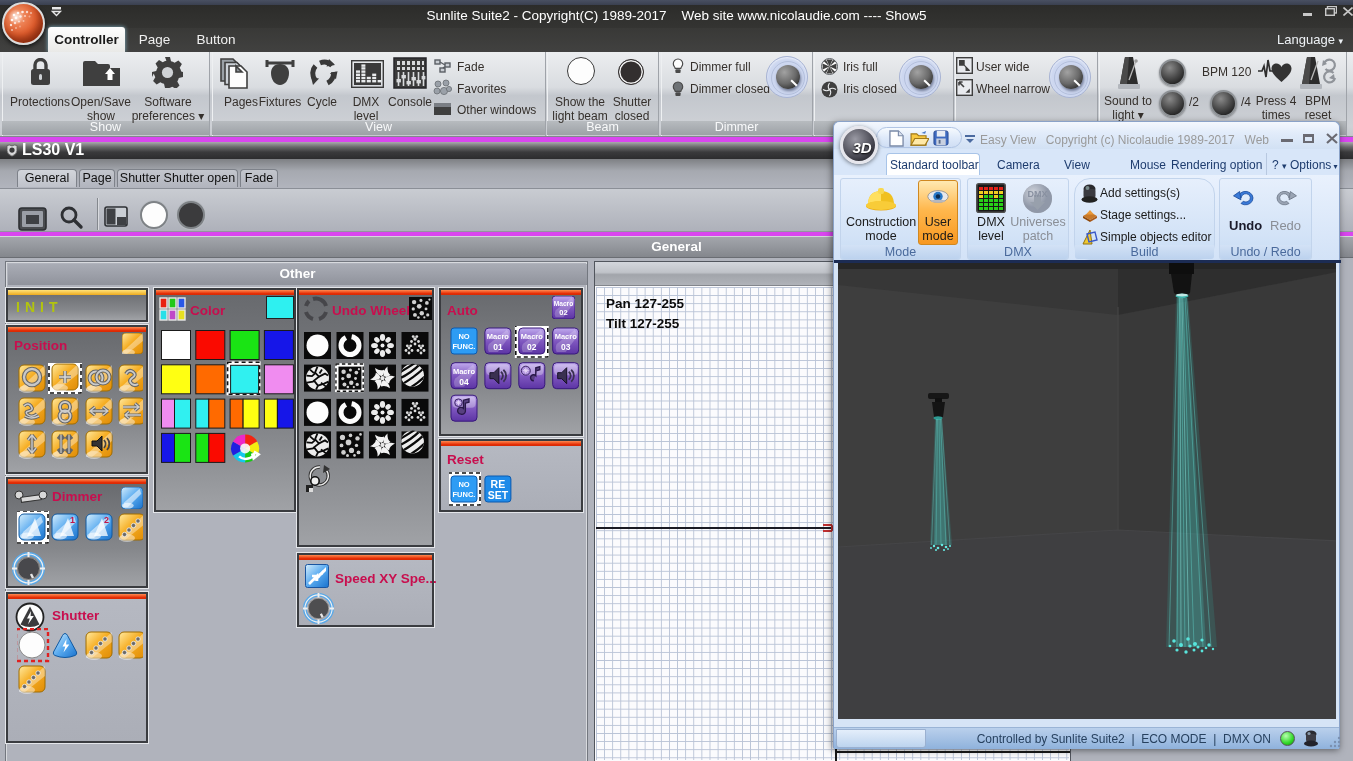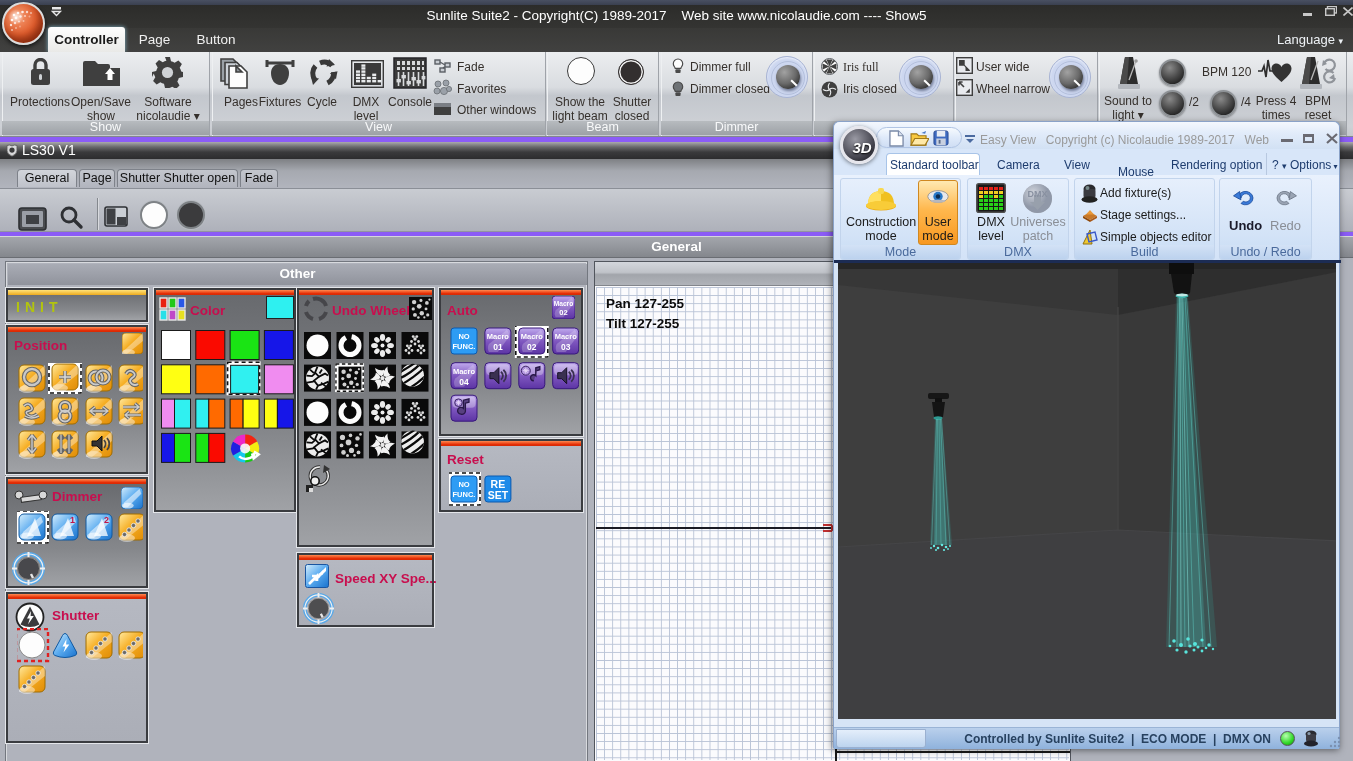--- a/index.html
+++ b/index.html
@@ -1,16 +1,16 @@
 <!DOCTYPE html>
 <html><head><meta charset="utf-8">
 <style>
 * { margin:0; padding:0; box-sizing:border-box; }
 html,body { width:1353px; height:761px; overflow:hidden; font-family:"Liberation Sans", sans-serif; background:#b0b3bc;}
-#app { position:absolute; left:0; top:0; width:1353px; height:761px; background:#8b5cf6; }
+#app { position:absolute; left:0; top:0; width:1353px; height:761px; background:#d946ef; }
 .abs { position:absolute; }
 
 
 #topstrip { left:0; top:0; width:1353px; height:5px; background:linear-gradient(#495062,#3a4050); }
 #titlebar { left:0; top:5px; width:1353px; height:23px; background:linear-gradient(#2c2c2a,#343432); color:#fff; font-size:13.5px; text-align:center; line-height:22px; }
 
 #qat { left:51px; top:7px; width:12px; height:10px; }
 #tabrow { left:0; top:28px; width:1353px; height:24px; background:linear-gradient(#393937,#414140); }
 .mtab { position:absolute; top:29px; height:23px; color:#f0f0f0; font-size:13.5px; text-align:center; line-height:22px; }
 #tab-controller { left:48px; width:77px; background:linear-gradient(#fefefe,#e9e9e7); color:#1a1a1a; font-weight:bold; border-radius:3px 3px 0 0; box-shadow:0 0 4px 0px rgba(150,210,235,.8); top:27px; height:25px; line-height:25px;}
@@ -24,21 +24,21 @@
 .rcap { position:absolute; left:0; bottom:1px; width:100%; height:14px; background:linear-gradient(#b7bbbf,#9da1a6); color:#f8f9fa; font-size:12.5px; text-align:center; line-height:13px; }
 .rlab { position:absolute; font-size:12px; color:#35302c; text-align:center; line-height:13.5px; white-space:pre-line; }
 .rlabL { position:absolute; font-size:12px; color:#35302c; line-height:13px; white-space:nowrap; }
 .knob { position:absolute; width:42px; height:42px; border-radius:50%; background:#cdd7f0; border:1px solid #a8b4d4; box-shadow:inset 0 1px 2px #eef2fa; }
 .knob:before { content:""; position:absolute; left:4px; top:4px; width:32px; height:32px; border-radius:50%; border:1px solid #b4c0dc; }
 .knob:after { content:""; position:absolute; left:9px; top:8px; width:24px; height:24px; border-radius:50%; background:radial-gradient(circle at 35% 30%, #a2a2a2, #6a6a6a 50%, #1e1e1e 92%); box-shadow:1px 2px 3px rgba(20,30,60,.5); }
 .kptr { position:absolute; width:2px; height:8px; background:#fff; z-index:3; transform:rotate(-45deg); }
 .sphere { position:absolute; width:27px; height:27px; border-radius:50%; background:radial-gradient(circle at 38% 30%, #8a8a8a, #4a4a4a 48%, #161616 90%); border:2px solid #8e9296; box-shadow:0 1px 2px rgba(0,0,0,.4); }
 
 
-#ls30title { left:0; top:142px; width:1353px; height:17px; background:linear-gradient(#aaaaac 0%,#68686a 30%,#3a3a3c 60%,#2c2c2e 100%); color:#fff; font-weight:normal; font-size:14px; line-height:16px; }
+#ls30title { left:0; top:142px; width:1353px; height:17px; background:linear-gradient(#aaaaac 0%,#68686a 30%,#3a3a3c 60%,#2c2c2e 100%); color:#fff; font-weight:bold; font-size:16px; line-height:16px; }
 #ls30tabs { left:0; top:159px; width:1353px; height:30px; background:linear-gradient(#7e8084,#a6a9b0 40%,#b2b5be); }
 .ltab { position:absolute; top:169px; height:18px; background:linear-gradient(#c3c6cd,#b2b5be); border:1px solid #7e828a; border-bottom:none; border-radius:4px 4px 0 0; font-size:12.5px; white-space:nowrap; color:#111; text-align:center; line-height:17px; z-index:2;}
 .ltab.act { background:linear-gradient(#d2d5db,#bfc2ca); z-index:3; }
 #ls30toolbar { left:0; top:188px; width:1353px; height:44px; background:linear-gradient(#c9ccd2,#aeb1ba); border-top:1px solid #8b8f97; border-bottom:1px solid #9296a0;}
 #generalbar { left:0; top:236px; width:1353px; height:22px; background:linear-gradient(#a3a6ac,#84878d); border-top:1px solid #d5d7db; border-bottom:1px solid #6a6d73; color:#fff; font-weight:bold; font-size:13.5px; text-align:center; line-height:20px; }
 .circbtn { position:absolute; border-radius:50%; }
 
 
 #otherpanel { left:5px; top:261px; width:583px; height:502px; border:1px solid #73777f; background:#b0b3bc; box-shadow:inset 0 0 0 1px #d8dade; }
 #othertitle { left:2px; top:2px; width:579px; height:21px; background:linear-gradient(#a9acb5,#90939c); color:#fff; font-weight:bold; font-size:13.5px; text-align:center; line-height:20px; position:absolute; }
@@ -59,21 +59,21 @@
 #easyview { left:833px; top:121px; width:507px; height:627px; background:#d6e4f6; border-radius:6px 6px 0 0; box-shadow:-1px 2px 7px rgba(0,0,0,.5); border:1px solid #8aa2c8; border-bottom:none;}
 #evtitle { position:absolute; left:0; top:0; width:100%; height:27px; background:linear-gradient(#f4f8fe,#e2ecfa 40%,#d2e1f4); border-radius:6px 6px 0 0; }
 #evmenu { position:absolute; left:0; top:27px; width:100%; height:26px; background:#d8e6f9; }
 .evtab { position:absolute; font-size:12px; color:#1e3c6e; }
 #evtools { position:absolute; left:0; top:53px; width:100%; height:88px; background:linear-gradient(#e9f1fd,#d2e2f7); }
 .evgrp { position:absolute; top:56px; height:82px; border:1px solid #c2d4ec; border-radius:3px; background:linear-gradient(#e6effc,#d3e3f7 70%,#c8dcf4); }
 .evcap { position:absolute; left:0; bottom:0; width:100%; height:14px; background:linear-gradient(#d3e2f6,#bcd2ee); color:#4a6a9c; font-size:12.5px; text-align:center; line-height:14px; border-radius:0 0 3px 3px;}
 .evlab { position:absolute; font-size:12.5px; color:#1a1a1a; text-align:center; line-height:13.5px; white-space:pre-line; }
 #evview { position:absolute; left:4px; top:141px; width:498px; height:456px; background:#3d3d3d; overflow:hidden; }
 #evstatus { position:absolute; left:0; top:605px; width:100%; height:22px; background:linear-gradient(#bad0ec,#8fb2dc); border-top:1px solid #9ab4d6; }
-.evsmall { font-size:12px; color:#27415f; font-weight:bold;margin-left:32px; }
+.evsmall { font-size:12px; color:#27415f; font-weight:normal;margin-left:32px; }
 .mt1 { font-size:7.5px; font-weight:bold; fill:#fff; text-anchor:middle; }
 .mt2 { font-size:8.5px; font-weight:bold; fill:#fff; text-anchor:middle; }
 </style></head>
 <body>
 <div id="app">
   <div class="abs" id="topstrip"></div>
   <div class="abs" id="titlebar">Sunlite Suite2 - Copyright(C) 1989-2017&nbsp;&nbsp;&nbsp;&nbsp;Web site www.nicolaudie.com ---- Show5</div>
   <div class="abs" style="left:1303px;top:13px;width:9px;height:2.5px;background:#c8c8c8;"></div>
   <svg class="abs" style="left:1325px;top:6px;width:12px;height:10px;" viewBox="0 0 12 10">
       <rect x="2.5" y="0.5" width="9" height="6.5" fill="none" stroke="#c8c8c8" stroke-width="1.4"></rect>
@@ -126,21 +126,21 @@
         <path d="M28 20 L33 14 L38 20 L35.5 20 L35.5 26 L30.5 26 L30.5 20 Z" fill="#fff" transform="translate(-5 -6)"></path>
       </svg>
     <svg class="abs" style="left:152px;top:5px;width:31px;height:31px;" viewBox="0 0 31 31">
         <path fill="#3f3f3f" d="M13 0 h5 l1 4.2 a11.5 11.5 0 0 1 3.6 1.5 l3.8-2.2 3.5 3.5 -2.2 3.8 a11.5 11.5 0 0 1 1.5 3.6 L31 15 v5 l-4.2 1 a11.5 11.5 0 0 1 -1.5 3.6 l2.2 3.8 -3.5 3.5 -3.8-2.2 a11.5 11.5 0 0 1 -3.6 1.5 L18 31 h-5 l-1-4.2 a11.5 11.5 0 0 1 -3.6-1.5 l-3.8 2.2 -3.5-3.5 2.2-3.8 a11.5 11.5 0 0 1 -1.5-3.6 L0 20 v-5 l4.2-1 a11.5 11.5 0 0 1 1.5-3.6 L3.5 6.6 7 3.1 l3.8 2.2 a11.5 11.5 0 0 1 3.6-1.5 Z"></path>
         <circle cx="15.5" cy="15.5" r="5.6" fill="#cfd2d6"></circle>
       </svg>
     <div class="rlab" style="left:2px;top:44px;width:76px;">Protections</div>
     <div class="rlab" style="left:63px;top:44px;width:76px;">Open/Save
 show</div>
     <div class="rlab" style="left:128px;top:44px;width:80px;">Software
-nicolaudie ▾</div>
+preferences ▾</div>
 
     <svg class="abs" style="left:220px;top:6px;width:32px;height:31px;" viewBox="0 0 32 31">
         <g stroke="#3f3f3f" stroke-width="1.6">
           <path d="M2 8 L14 8 L20 14 L20 30 L2 30 Z" fill="#9aa0a6" transform="translate(-1 -7)"></path>
           <path d="M2 8 L14 8 L20 14 L20 30 L2 30 Z" fill="#cdd2d8" transform="translate(3 -3.5)"></path>
           <path d="M2 8 L14 8 L20 14 L20 30 L2 30 Z" fill="#fdfdfd" transform="translate(7 0)"></path>
           <path d="M9 8 L15 14 L9 14 Z" fill="#8a9096" transform="translate(7 0)"></path>
         </g>
       </svg>
     <svg class="abs" style="left:265px;top:7px;width:30px;height:29px;" viewBox="0 0 30 29">
@@ -264,21 +264,21 @@
           <path d="M8.5 8.5 L5.5 1.6 L11.5 1.6 Z"></path>
           <path d="M8.5 8.5 L5.5 15.4 L11.5 15.4 Z"></path>
           <path d="M8.5 8.5 L1.6 5.5 L1.6 11.5 Z"></path>
           <path d="M8.5 8.5 L15.4 5.5 L15.4 11.5 Z"></path>
           <path d="M8.5 8.5 L2.6 3 L5 1.9 Z"></path>
           <path d="M8.5 8.5 L14.4 3 L12 1.9 Z"></path>
           <path d="M8.5 8.5 L2.6 14 L5 15.1 Z"></path>
           <path d="M8.5 8.5 L14.4 14 L12 15.1 Z"></path>
         </g>
       </svg>
-    <div class="rlabL" style="left:843px;top:9px;font-family:Liberation Serif, serif;">Iris full</div>
+    <div class="rlabL" style="left:843px;top:9px;">Iris full</div>
     <svg class="abs" style="left:821px;top:29px;width:17px;height:17px;" viewBox="0 0 17 17">
         <circle cx="8.5" cy="8.5" r="8" fill="#3f3f3f"></circle>
         <g stroke="#e8eaec" stroke-width="1.1" fill="none">
           <path d="M8.5 2 Q6 6 8.5 8.5"></path>
           <path d="M15 8.5 Q11 6 8.5 8.5"></path>
           <path d="M8.5 15 Q11 11 8.5 8.5"></path>
           <path d="M2 8.5 Q6 11 8.5 8.5"></path>
         </g>
       </svg>
     <div class="rlabL" style="left:843px;top:31px;">Iris closed</div>
@@ -997,33 +997,33 @@
     <div class="abs" style="left:447px;top:17px;width:12px;height:3px;background:#6a6a72;"></div>
     <div class="abs" style="left:469px;top:12px;width:11px;height:9px;border:2px solid #6a6a72;border-top-width:3px;"></div>
     <svg class="abs" style="left:492px;top:11px;width:12px;height:11px;" viewBox="0 0 12 11">
         <path d="M1 1 L11 10 M11 1 L1 10" stroke="#6a6a72" stroke-width="2.2"></path>
       </svg>
 
     <div class="abs" style="left:52px;top:31px;width:94px;height:22px;background:#fff;border:1px solid #a8c4e8;border-bottom:none;border-radius:4px 4px 0 0;"></div>
     <div class="evtab" style="left:56px;top:36px;">Standard toolbar</div>
     <div class="evtab" style="left:163px;top:36px;">Camera</div>
     <div class="evtab" style="left:230px;top:36px;">View</div>
-    <div class="evtab" style="left:284px;top:36px;margin-top:7px;">Mouse</div>
+    <div class="evtab" style="left:296px;top:36px;">Mouse</div>
     <div class="evtab" style="left:337px;top:36px;">Rendering option</div>
     <div class="abs" style="left:432px;top:31px;width:1px;height:22px;background:#b8c8e0;"></div>
     <div class="evtab" style="left:438px;top:36px;">? <span style="font-size:9px;">▾</span></div>
     <div class="evtab" style="left:456px;top:36px;">Options<span style="font-size:8px;"> ▾</span></div>
 
     <div class="evgrp" style="left:6px;width:121px;">
         <div class="evcap">Mode</div>
       </div>
     <div class="evgrp" style="left:133px;width:102px;">
         <div class="evcap">DMX</div>
       </div>
-    <div class="evgrp" style="left:240px;width:141px;">
+    <div class="evgrp" style="left:240px;width:141px;border-radius:16px;">
         <div class="evcap">Build</div>
       </div>
     <div class="evgrp" style="left:385px;width:93px;">
         <div class="evcap">Undo / Redo</div>
       </div>
 
     <svg class="abs" style="left:31px;top:63px;width:33px;height:28px;" viewBox="0 0 33 28">
         <path d="M3 20 Q3 6 16 6 Q29 6 29 20 Z" fill="#f0c020"></path>
         <path d="M3 20 Q3 6 16 6 L16 20 Z" fill="#ffe060"></path>
         <ellipse cx="16" cy="21" rx="15" ry="4.5" fill="#e8a810"></ellipse>
@@ -1096,21 +1096,21 @@
       </svg>
     <div class="evlab" style="left:174px;top:94px;width:60px;color:#8a8e96;">Universes
 patch</div>
 
     <svg class="abs" style="left:247px;top:62px;width:17px;height:19px;" viewBox="0 0 17 19">
         <ellipse cx="8.5" cy="5" rx="6" ry="4.5" fill="#2a2a2e"></ellipse>
         <rect x="2.5" y="5" width="12" height="9" rx="2" fill="#3a3a40"></rect>
         <ellipse cx="8.5" cy="15.5" rx="8" ry="3.2" fill="#222"></ellipse>
         <circle cx="6.5" cy="4" r="2" fill="#788"></circle>
       </svg>
-    <div class="abs" style="left:266px;top:64px;font-size:12px;color:#1a1a1a;">Add fixture(s)</div>
+    <div class="abs" style="left:266px;top:64px;font-size:12px;color:#1a1a1a;">Add settings(s)</div>
     <svg class="abs" style="left:247px;top:84px;width:18px;height:17px;" viewBox="0 0 18 17">
         <path d="M2 10 L9 6 L16 10 L9 14 Z" fill="#c87828"></path>
         <path d="M2 10 L9 14 L9 16 L2 12 Z" fill="#904808"></path>
         <path d="M16 10 L9 14 L9 16 L16 12 Z" fill="#a85818"></path>
         <path d="M5 8.5 L9 4 L13 8.5" fill="#e89838"></path>
       </svg>
     <div class="abs" style="left:266px;top:86px;font-size:12px;color:#1a1a1a;">Stage settings...</div>
     <svg class="abs" style="left:247px;top:106px;width:18px;height:18px;" viewBox="0 0 18 18">
         <path d="M2 16 L9 2 L11 16 Z" fill="#f0c830" stroke="#907010" stroke-width="1"></path>
         <path d="M6 6 L14 4 L16 12 L8 14 Z" fill="none" stroke="#3858c8" stroke-width="1.4"></path>

